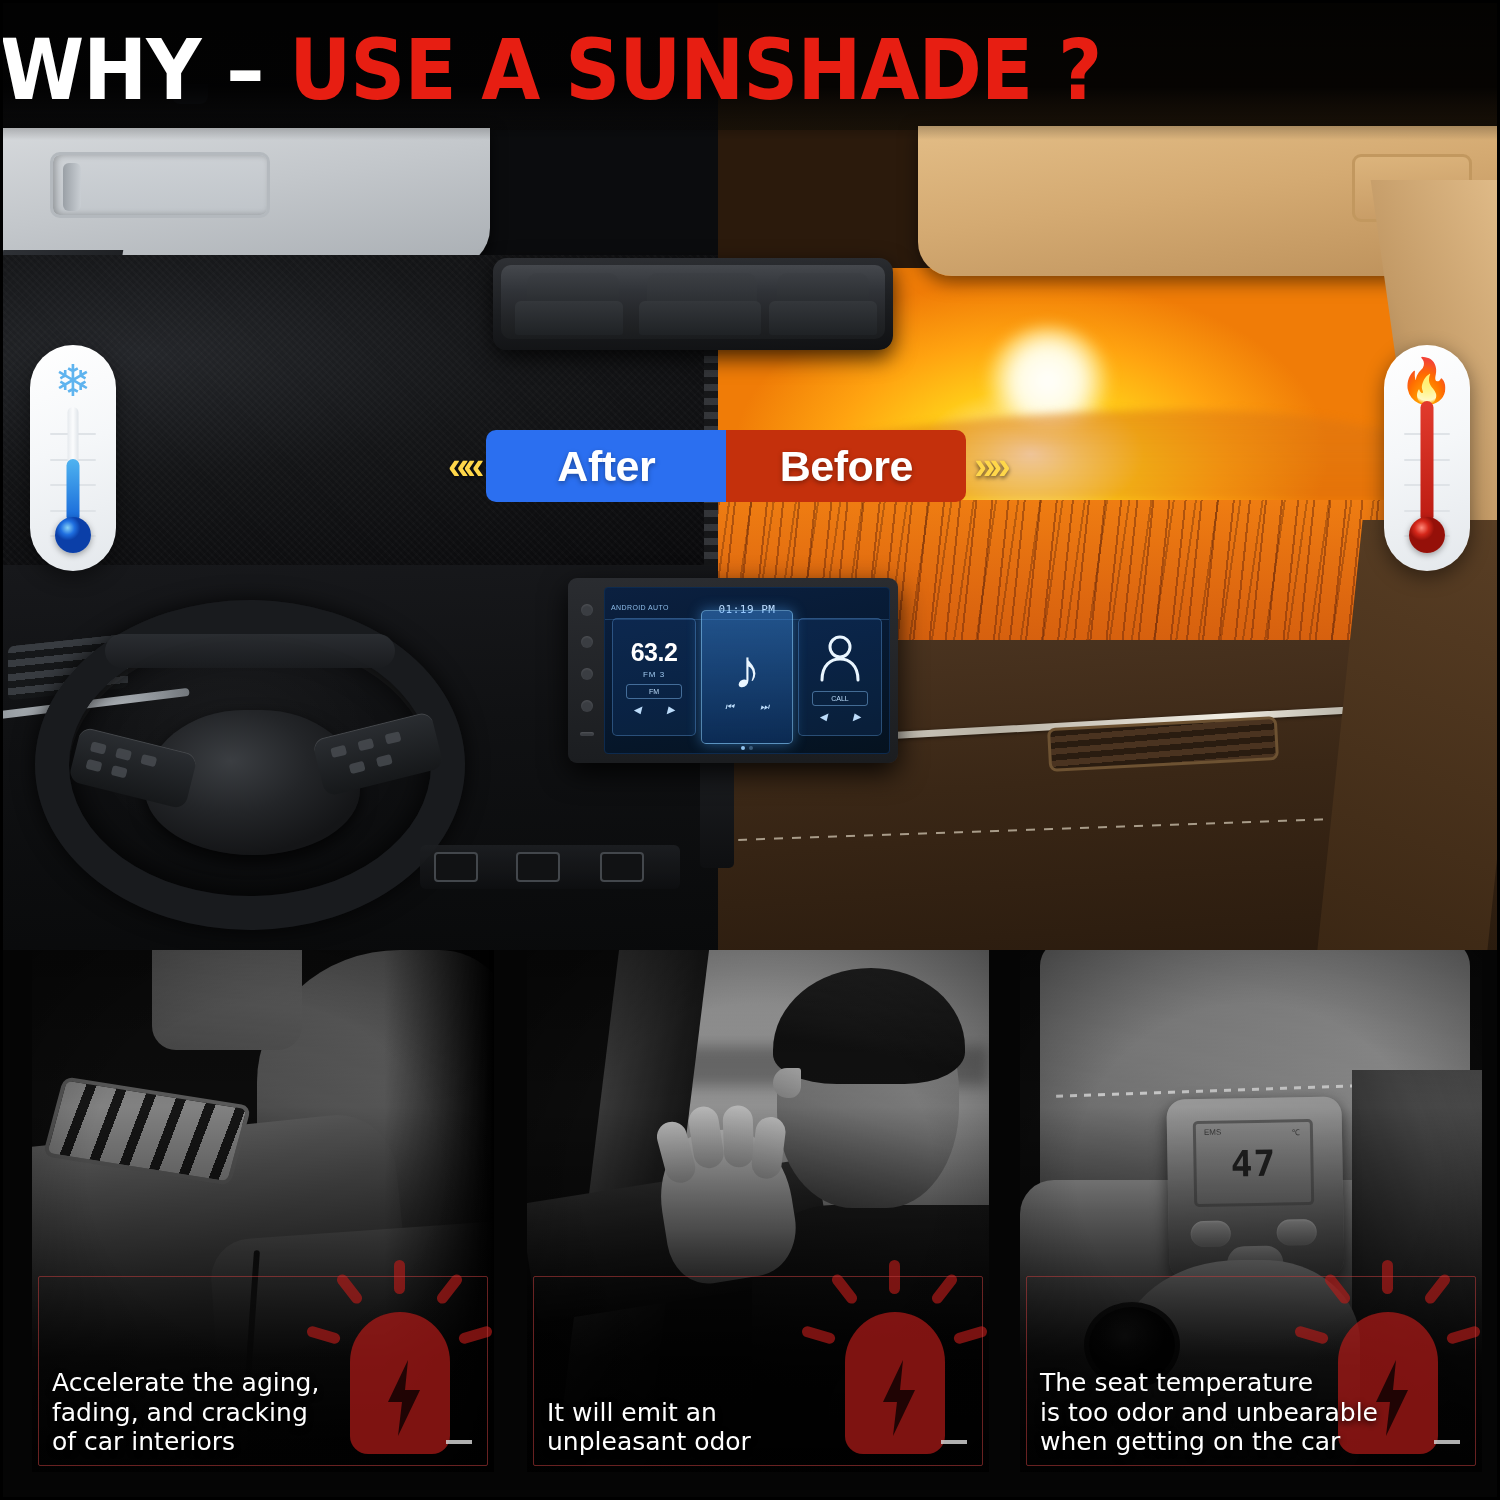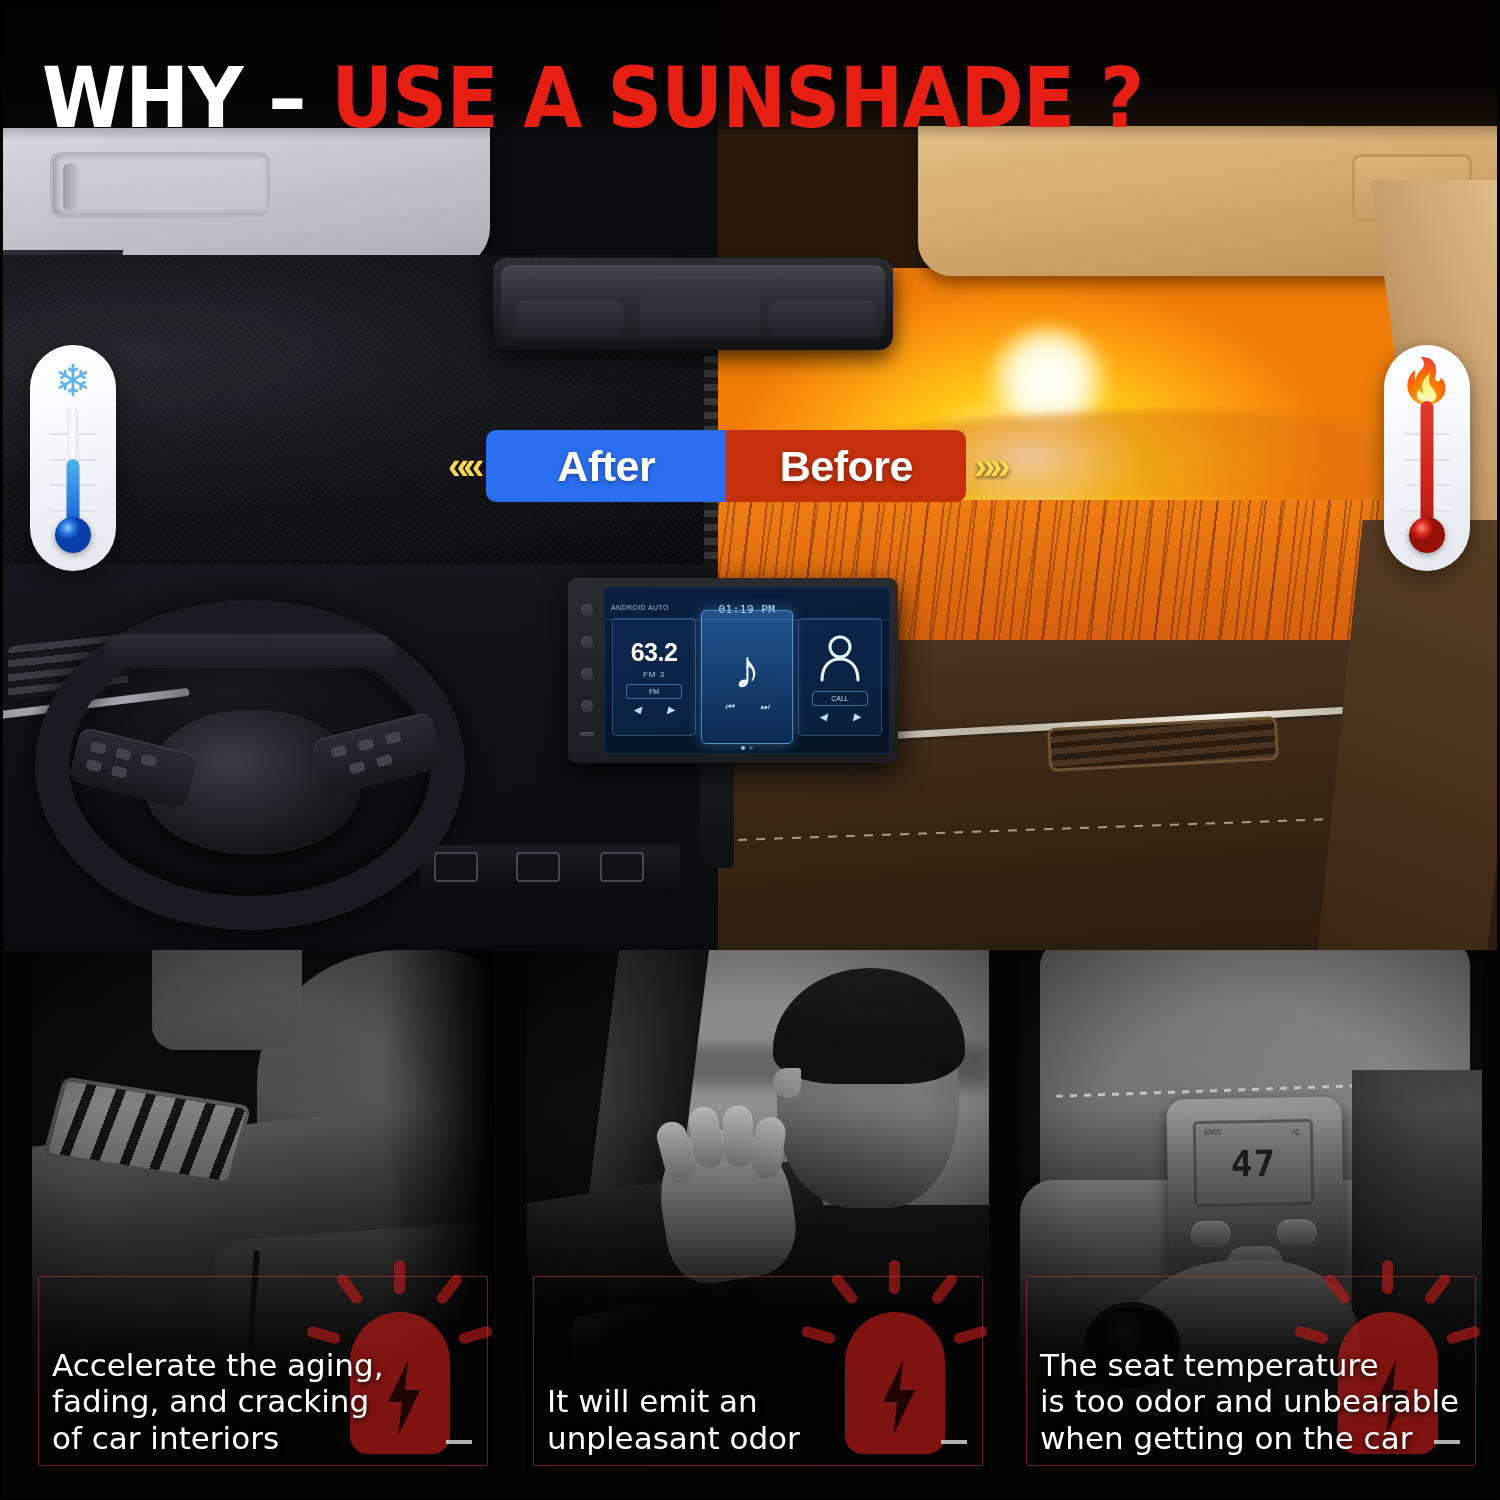--- a/index.html
+++ b/index.html
@@ -467,21 +467,21 @@
     background: #c4300c;
     border-radius: 0 10px 10px 0;
     min-width: 240px;
   }
 
   
   #titlebar {
     position: absolute; left: 0; top: 0; width: 1500px; height: 140px;
     z-index: 20;
     background: linear-gradient(180deg, rgba(0,0,0,.94) 0%, rgba(0,0,0,.86) 62%, rgba(0,0,0,0) 100%);
-    display: flex; align-items: flex-end; padding-left: 42px;
+    display: flex; align-items: center; 
   }
   .title-text {
     font-family: "DejaVu Sans", sans-serif;
     font-size: 83px; font-weight: bold;
     line-height: 1;
     letter-spacing: -1px;
     transform: scaleX(.92);
     transform-origin: left center;
     white-space: nowrap;
   }
@@ -699,21 +699,21 @@
   }
 
   
   .panel-caption {
     position: absolute; left: 0; bottom: 0; width: 100%;
     padding: 10px 14px 16px 20px;
     z-index: 4;
   }
   .cap-text {
     font-family: "DejaVu Sans", sans-serif;
-    font-size: 31px; line-height: 1.17;
+    font-size: 25px; line-height: 1.17;
     color: #ffffff;
     text-shadow: 0 2px 6px rgba(0,0,0,.95);
     white-space: pre-line;
   }
   .panel-border {
     position: absolute; left: 6px; right: 6px; bottom: 6px;
     height: 190px;
     border: 1px solid rgba(190,60,60,.55);
     border-radius: 2px;
     pointer-events: none;

